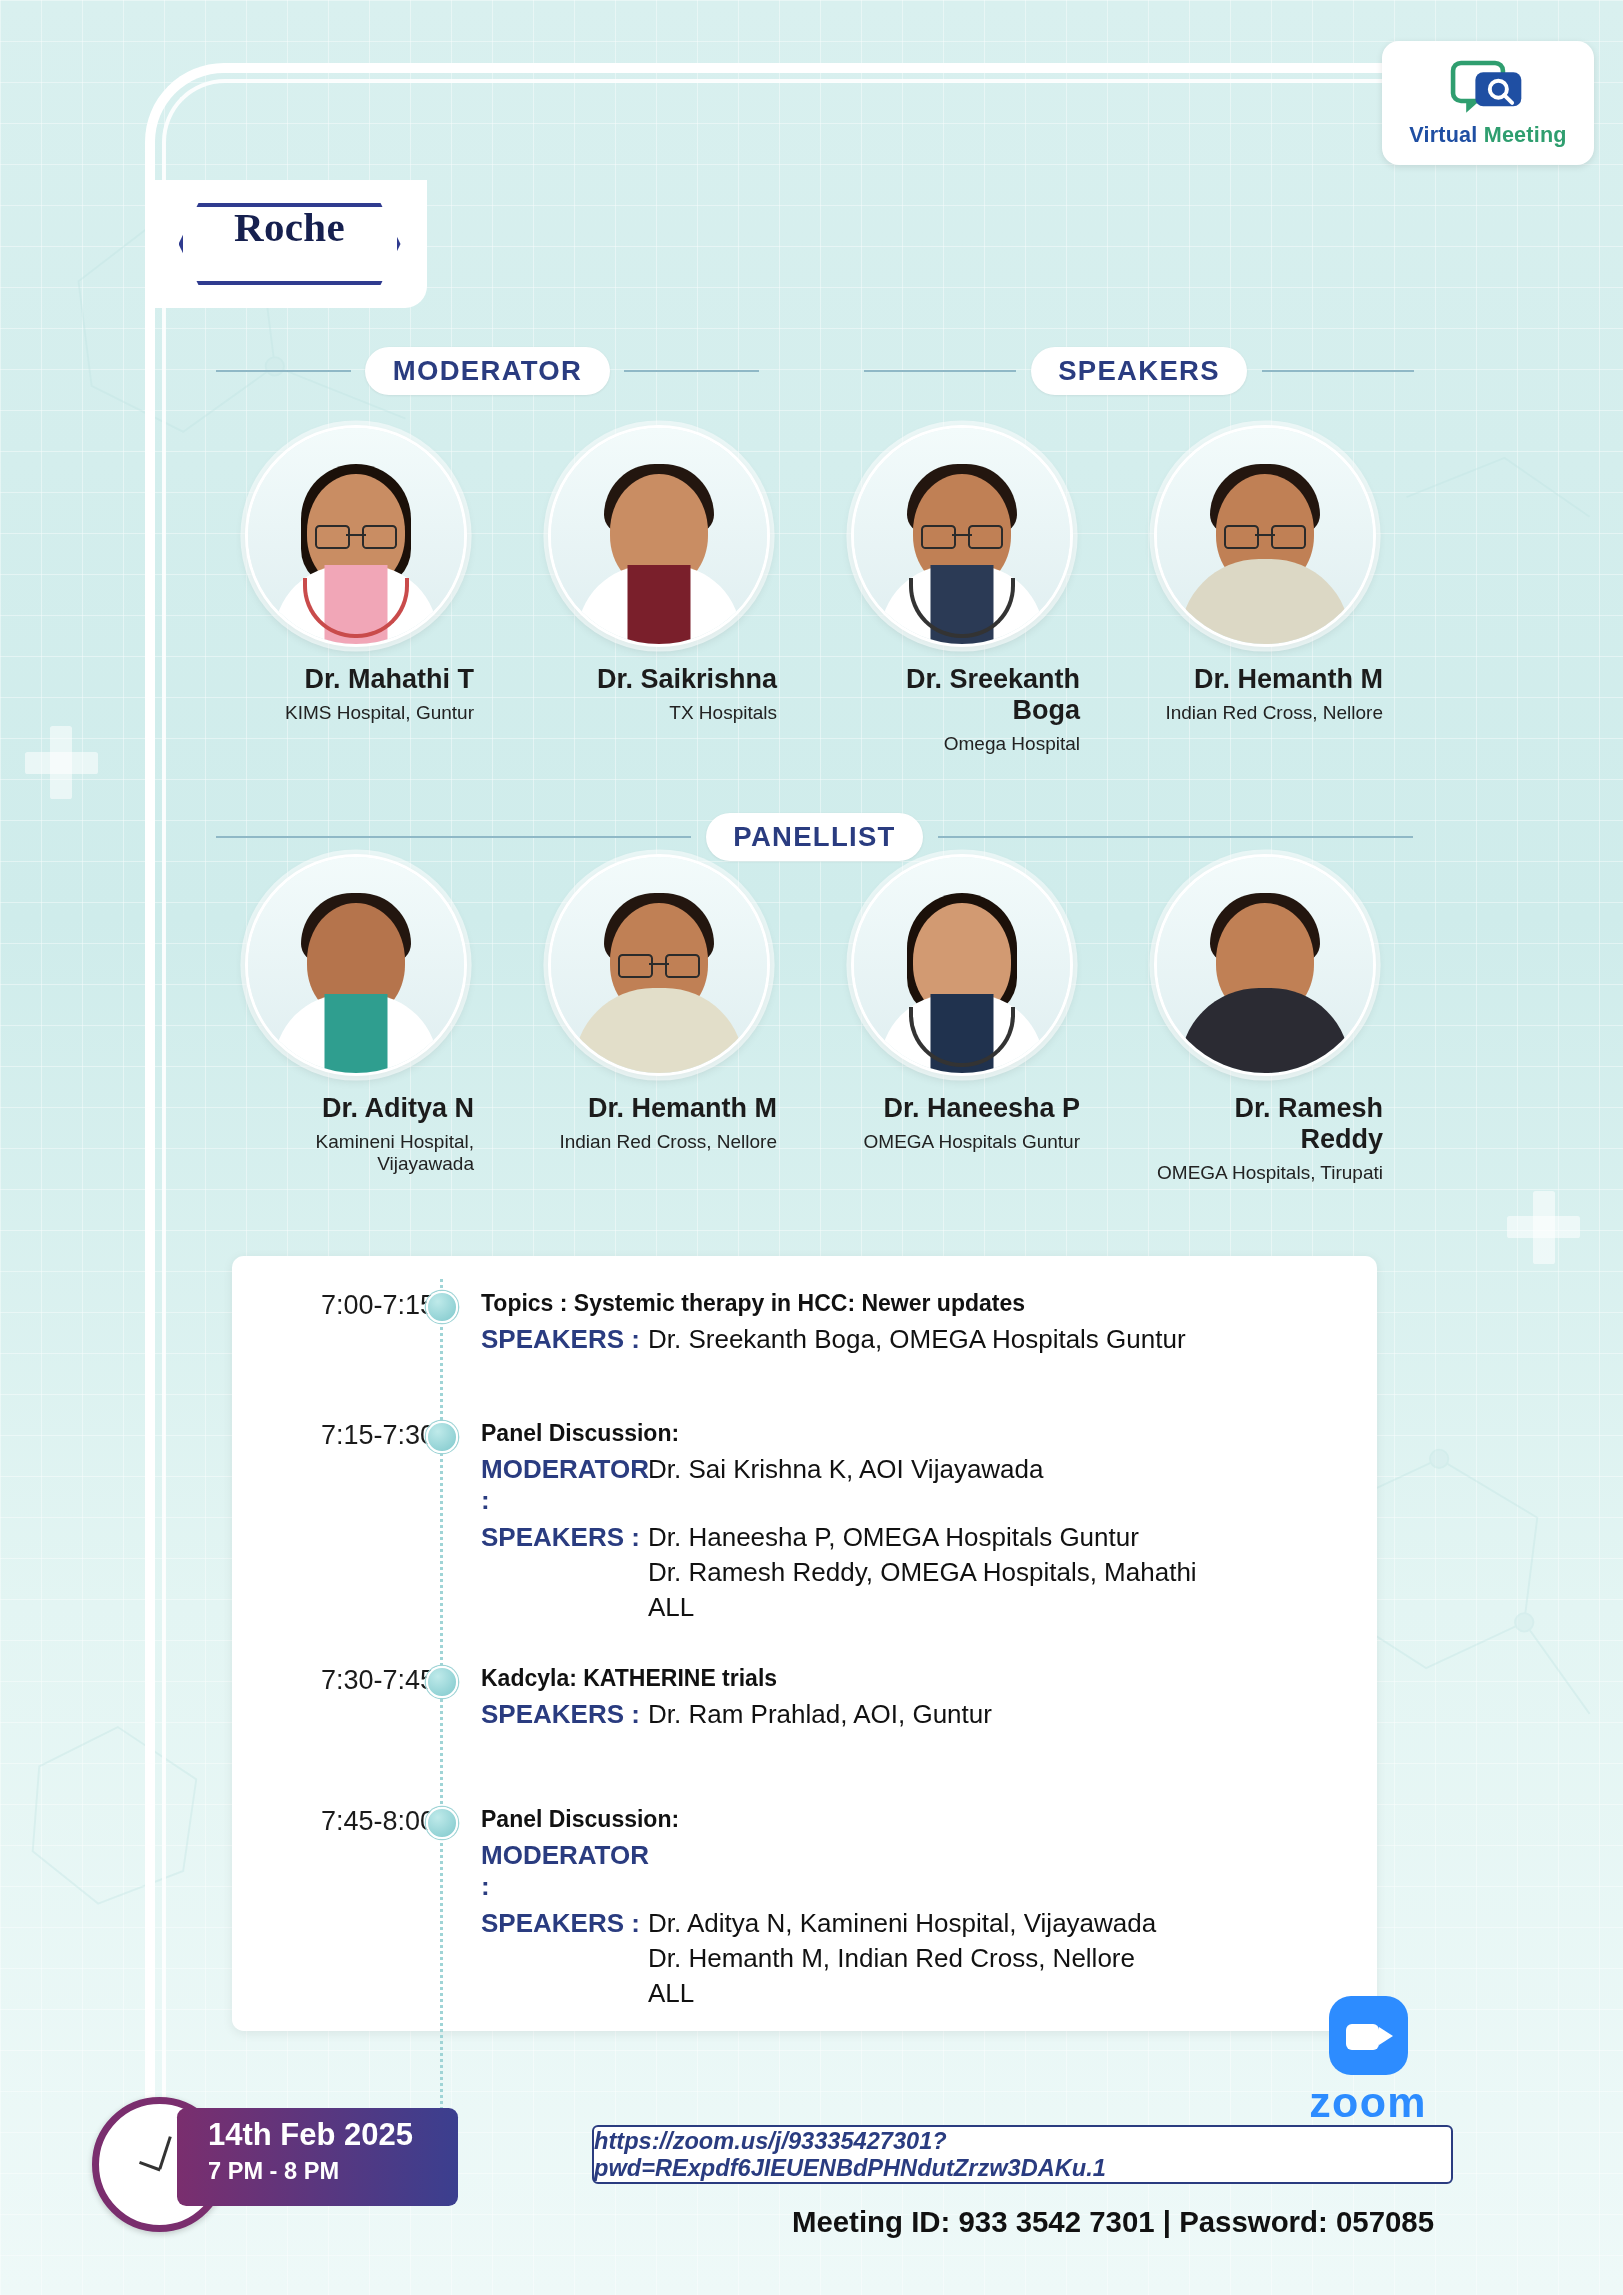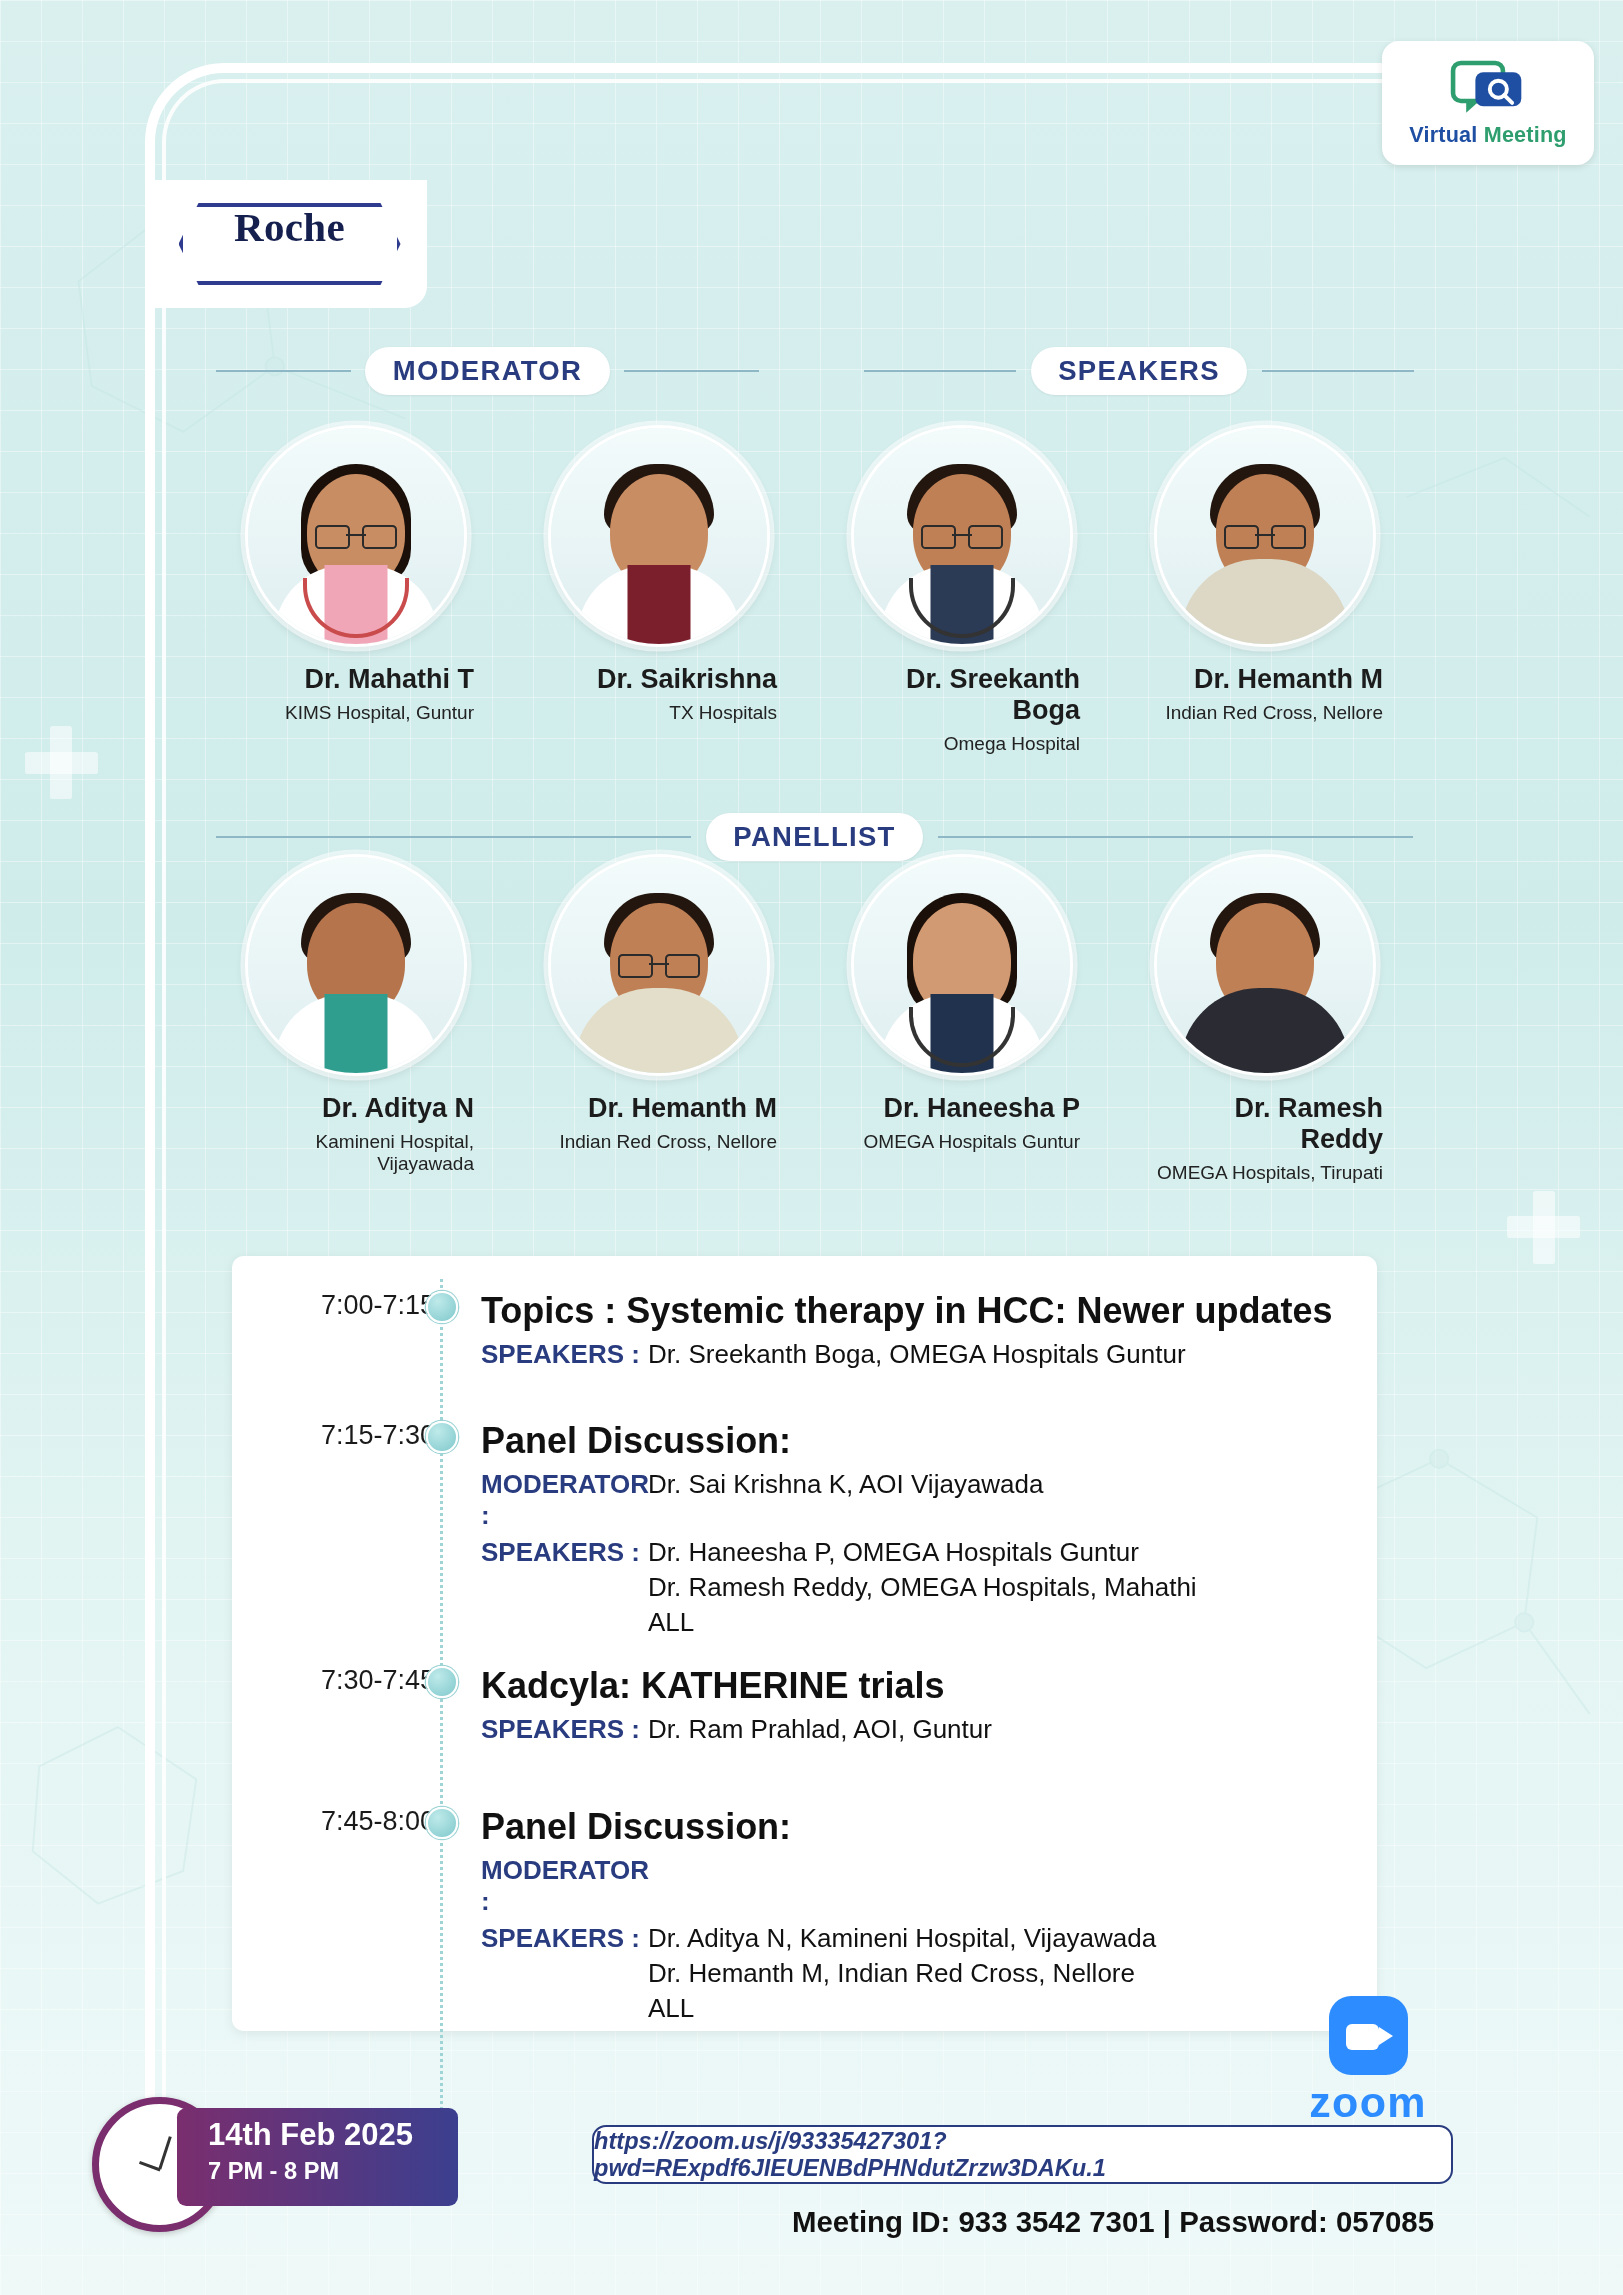--- a/index.html
+++ b/index.html
@@ -139,21 +139,21 @@
     position:absolute;left:440px;top:1279px;width:2.6px;height:831px;
     border-left:3.3px dotted #9fd4d6;
   }
   .row{position:absolute;}
   .row .time{position:absolute;right:0;top:0;font-size:27px;color:#1a1a1a;white-space:nowrap;}
   .dot{
     position:absolute;width:27.5px;height:27.5px;border-radius:50%;
     background:radial-gradient(circle at 35% 30%, #bfeaea, #7fc8cc);
     border:2px solid #ffffff;box-shadow:0 0 0 1.3px #9fd4d6;
   }
-  .r-title{font-size:36px;font-weight:bold;color:#111;}
+  .r-title{font-size:23px;font-weight:bold;color:#111;}
   .r-line{display:flex;margin-top:6.5px;font-size:26px;}
   .r-lab{color:#2a3c80;font-weight:bold;width:167px;flex:none;}
   .r-val{color:#111;}
   .r-cont{margin-left:167px;font-size:26px;color:#111;margin-top:3.9px;}
 
   
   .zoom{position:absolute;left:1286px;top:1996px;width:164px;text-align:center;}
   .zoom-icon{
     width:79px;height:79px;border-radius:22px;background:#2d8cff;margin:0 auto;
     position:relative;
@@ -175,21 +175,21 @@
   .clock::after{content:"";position:absolute;left:50%;top:36%;width:3.3px;height:18%;background:#333;transform-origin:bottom center;transform:translateX(-50%) rotate(-70deg);}
   .datebox{
     position:absolute;left:177px;top:2108px;width:281px;height:98px;border-radius:9.2px;
     background:linear-gradient(90deg,#7a2e6e,#3b3f8f);
     color:#fff;padding:9.2px 0 0 31px;box-sizing:border-box;
   }
   .datebox .d1{font-size:31px;font-weight:bold;}
   .datebox .d2{font-size:23.6px;font-weight:bold;margin-top:5.2px;}
   .linkbox{
     position:absolute;left:592px;top:2125px;width:857px;height:55px;
-    border:2px solid #2a3c80;border-radius:14px;background:#ffffff;
+    border:2px solid #2a3c80;border-radius:6px;background:#ffffff;
     display:flex;align-items:center;justify-content:center;
   }
   .linkbox span{font-size:23.6px;font-style:italic;font-weight:bold;color:#2a3c80;}
   .meetline{
     position:absolute;left:766px;top:2205px;width:694px;text-align:center;
     font-size:29.4px;font-weight:bold;color:#111;
   }
 </style>
 </head>
 <body>

